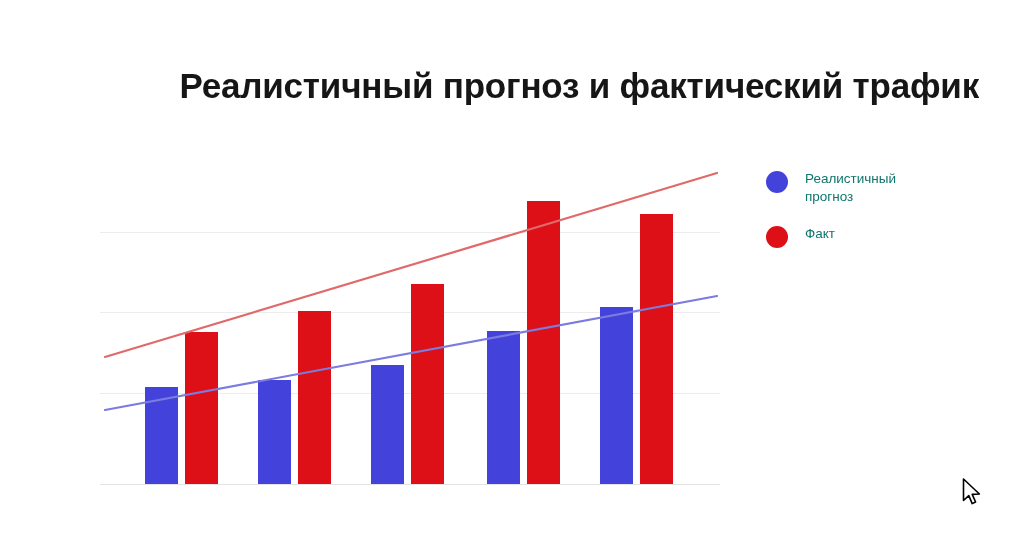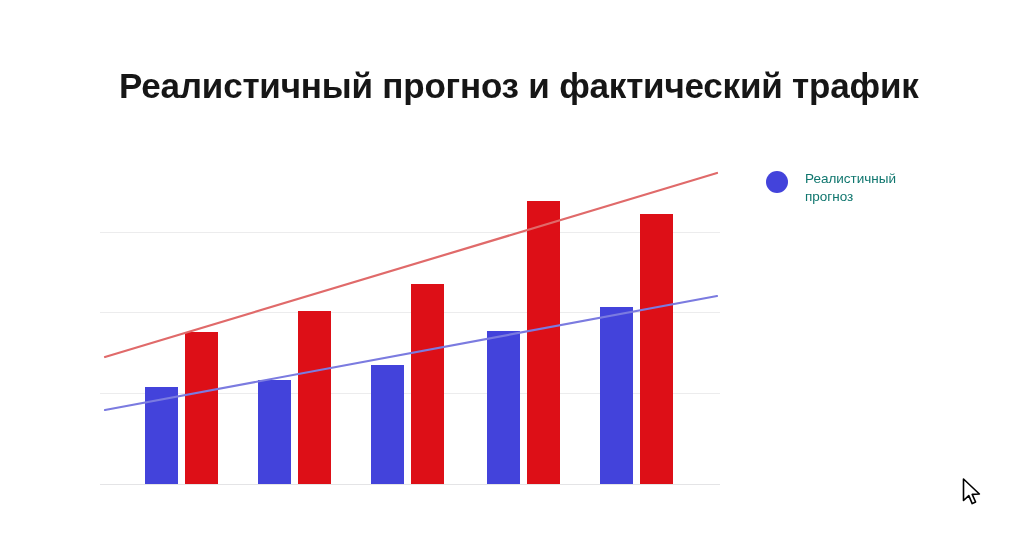--- a/index.html
+++ b/index.html
@@ -28,20 +28,21 @@
     position: absolute;
     left: 119px;
     top: 64px;
     width: 860px;
     font-size: 35px;
     line-height: 44px;
     font-weight: bold;
     letter-spacing: -0.2px;
     color: #161616;
     white-space: nowrap;
+    text-align: right;
   }
 
   
   #plot-area {
     position: absolute;
     left: 100px;
     top: 150px;
     width: 625px;
     height: 350px;
   }
@@ -154,19 +155,23 @@
     </svg>
   </div>
 
   <div id="legend">
 
     <div class="legend-item">
       <span class="legend-marker" style="background:#4343db;"></span>
       <span class="legend-label">Реалистичный прогноз</span>
     </div>
 
+    <div class="legend-item">
+      <span class="legend-marker" style="background:#dd0f17;"></span>
+      <span class="legend-label">Факт</span>
+    </div>
   </div>
 
   <svg id="mouse-cursor" viewBox="0 0 22 30">
     <path d="M1.5 1 L1.5 22.5 L6.8 17.6 L10.2 25.6 L13.6 24.0 L10.2 16.4 L17.4 16.0 Z" fill="#ffffff" stroke="#000000" stroke-width="1.6" stroke-linejoin="round"></path>
   </svg>
 
 </div>
 
 </body></html>

